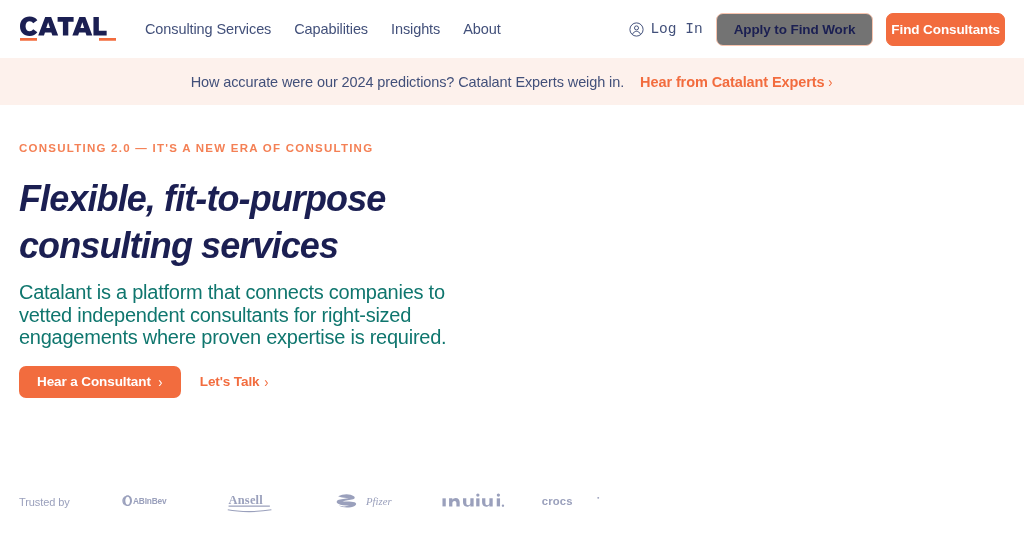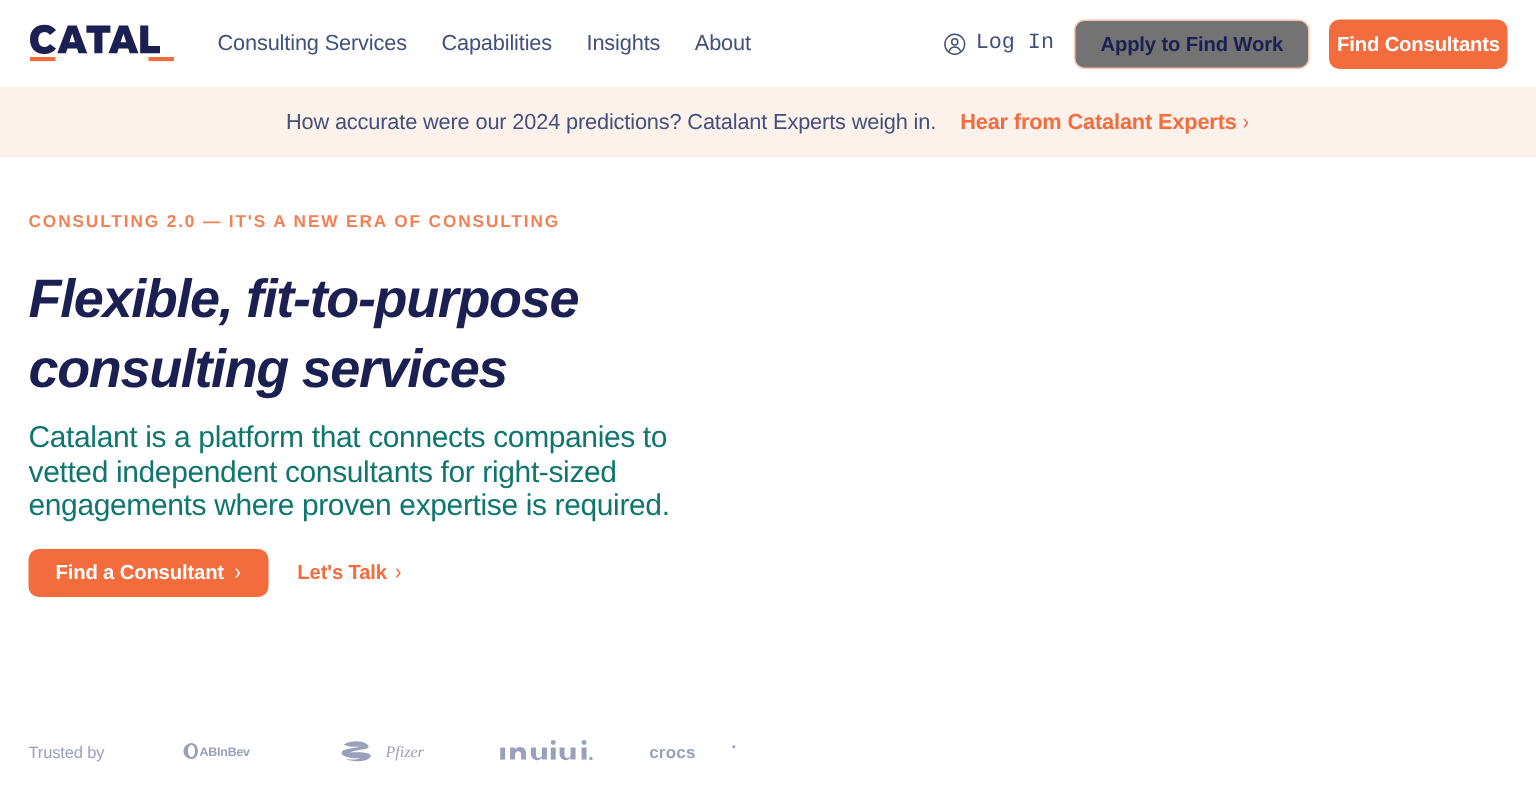--- a/index.html
+++ b/index.html
@@ -306,21 +306,21 @@
 
   <h1 class="headline">
     <span>Flexible, fit-to-purpose</span><br>
     <span>consulting services</span>
   </h1>
 
   <p class="subhead">Catalant is a platform that connects companies to vetted independent consultants for right-sized engagements where proven expertise is required.</p>
 
   <div class="cta-row">
     <a class="btn-hero" href="#">
-      <span>Find a Consultant</span>
+      <span>Hear a Consultant</span>
       <span class="chev">›</span>
     </a>
     <a class="link-hero" href="#">
       <span>Let's Talk</span>
       <span class="chev">›</span>
     </a>
   </div>
 </div>
 
 <div class="trusted">
@@ -331,20 +331,28 @@
     <svg width="70" height="16" viewBox="0 0 210 48" aria-hidden="true">
       <g fill="#9AA0BC">
         <path d="M14 6c-6 2-10 7-10 14s4 13 10 15c-4-4-6-9-6-15S10 10 14 6Z"></path>
         <path d="M20 4c-7 0-13 7-13 16s6 16 13 16 13-7 13-16S27 4 20 4Zm0 28c-4 0-7-5-7-12s3-12 7-12 7 5 7 12-3 12-7 12Z"></path>
       </g>
       <text x="36" y="31" font-family="Liberation Sans, sans-serif" font-size="25" font-weight="bold" fill="#9AA0BC" letter-spacing="-0.5">ABInBev</text>
     </svg>
 
   </div>
 
+  <div class="brand b-ansell">
+    <svg width="74" height="22" viewBox="0 0 190 56" aria-hidden="true">
+      <text x="4" y="32" font-family="Liberation Serif, serif" font-size="32" font-weight="bold" fill="#9AA0BC" letter-spacing="0.5">Ansell</text>
+      <rect x="4" y="37" width="106" height="3.2" fill="#9AA0BC"></rect>
+      <path d="M2 48c30 6 78 6 112 0" fill="none" stroke="#9AA0BC" stroke-width="3"></path>
+    </svg>
+
+  </div>
 
   <div class="brand b-pfizer">
     <svg width="72" height="20" viewBox="0 0 200 56" aria-hidden="true">
       <g fill="#9AA0BC">
         <path d="M8 12c14-8 34-8 44 0 4 3 3 7-2 8-9 2-22 3-30 7 12-1 26-1 34 2 6 2 6 7 0 10-12 6-33 6-45-1 9 3 22 3 30 0-11 0-24-1-31-5-6-3-5-9 2-11 9-3 23-4 32-6-11 1-24 1-34-4Z"></path>
       </g>
       <text x="86" y="36" font-family="Liberation Serif, serif" font-size="30" font-style="italic" fill="#9AA0BC">Pfizer</text>
     </svg>
 
   </div>

